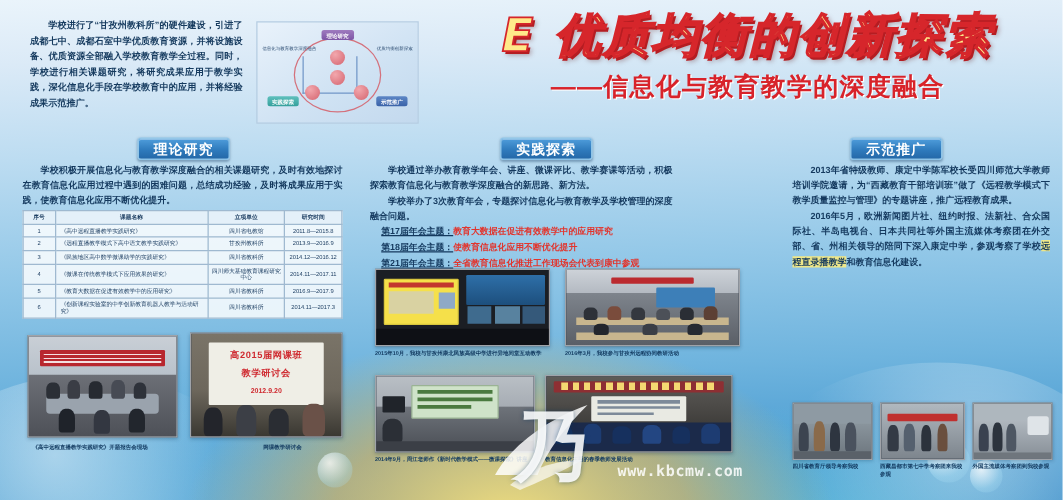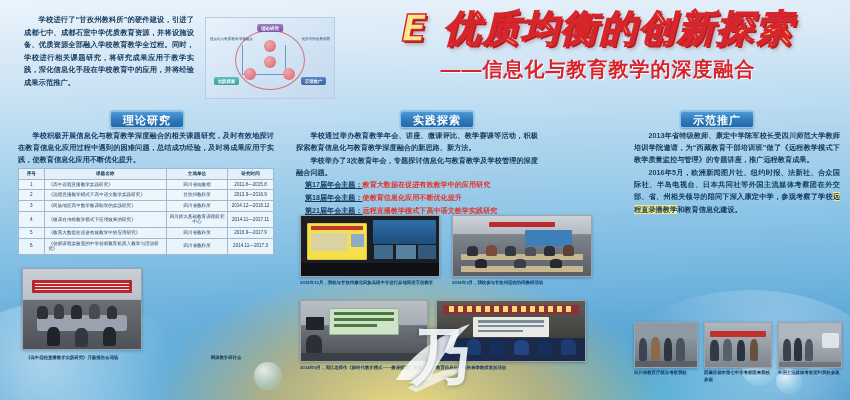--- a/index.html
+++ b/index.html
@@ -242,33 +242,45 @@
       <div class="person" style="left:41%;top:45%;width:9%;height:18%;background:#262a31;"></div>
       <div class="person" style="left:56%;top:44%;width:9%;height:19%;background:#474b54;"></div>
       <div class="person" style="left:71%;top:46%;width:9%;height:17%;background:#2e323a;"></div>
       <div class="person" style="left:20%;top:72%;width:11%;height:24%;background:#1f232a;"></div>
       <div class="person" style="left:44%;top:74%;width:11%;height:24%;background:#333741;"></div>
       <div class="person" style="left:68%;top:72%;width:11%;height:24%;background:#22262d;"></div>
     </div>
   </div>
   <div class="cap" style="left:26px;top:355px;width:118px;">《高中远程直播教学实践研究》开题报告会现场</div>
 
+  <div class="photo" style="left:152px;top:266px;width:122px;height:84px;">
+    <div class="scene" style="background:linear-gradient(#7a7468 0%,#6d675c 55%,#3a3832 100%);">
+      <div class="screen" style="left:12%;top:8%;width:76%;height:62%;background:#efeee6;"></div>
+      <div style="position:absolute;left:16%;top:14%;width:68%;font-size:7.4px;line-height:1.5;color:#cf2a30;font-weight:bold;text-align:center;letter-spacing:.5px;">高2015届网课班</div>
+      <div style="position:absolute;left:16%;top:33%;width:68%;font-size:7.4px;color:#cf2a30;font-weight:bold;text-align:center;letter-spacing:.5px;">教学研讨会</div>
+      <div style="position:absolute;left:16%;top:53%;width:68%;font-size:5.6px;color:#cf2a30;font-weight:bold;text-align:center;">2012.9.20</div>
+      <div class="person" style="left:8%;top:72%;width:13%;height:28%;background:#23252b;"></div>
+      <div class="person" style="left:30%;top:70%;width:13%;height:30%;background:#3c3f46;"></div>
+      <div class="person" style="left:52%;top:73%;width:13%;height:27%;background:#2a2d33;"></div>
+      <div class="person" style="left:74%;top:68%;width:15%;height:32%;background:#6a5148;"></div>
+    </div>
+  </div>
   <div class="cap" style="left:186px;top:355px;width:80px;text-align:center;">网课教学研讨会</div>
 
   <div class="col-text c2">
     <p>学校通过举办教育教学年会、讲座、微课评比、教学赛课等活动，积极探索教育信息化与教育教学深度融合的新思路、新方法。</p>
     <p>学校举办了3次教育年会，专题探讨信息化与教育教学及学校管理的深度融合问题。</p>
     <p class="theme">
       <span class="lbl">第17届年会主题：</span><span class="val">教育大数据在促进有效教学中的应用研究</span>
     </p>
     <p class="theme">
       <span class="lbl">第18届年会主题：</span><span class="val">使教育信息化应用不断优化提升</span>
     </p>
     <p class="theme">
-      <span class="lbl">第21届年会主题：</span><span class="val">远程直播教学模式下高中语文教学实践研究</span>
+      <span class="lbl">第21届年会主题：</span><span class="val">全省教育信息化推进工作现场会代表到康中参观</span>
     </p>
   </div>
 
   <div class="photo" style="left:300px;top:215px;width:140px;height:62px;">
     <div class="scene" style="background:#1b1e24;">
       <div class="screen" style="left:4%;top:12%;width:44%;height:62%;background:#f5e04a;border:1px solid #d8c63e;"></div>
       <div style="position:absolute;left:7%;top:16%;width:38%;height:7%;background:#c3372e;"></div>
       <div style="position:absolute;left:7%;top:28%;width:26%;height:30%;background:#d9d2a2;"></div>
       <div style="position:absolute;left:36%;top:30%;width:10%;height:22%;background:#8fa9c6;"></div>
       <div class="screen" style="left:52%;top:6%;width:46%;height:40%;background:linear-gradient(#2e6fa8,#1d4f7d);"></div>
@@ -370,15 +382,16 @@
     </div>
   </div>
   <div class="cap" style="left:778px;top:370px;width:64px;">外国主流媒体考察团到我校参观</div>
 
   <div class="wm">
     <svg width="110" height="78" style="position:absolute;left:60px;top:0;opacity:.9">
       <path d="M18 62 C30 40, 58 18, 92 6 C74 24, 60 42, 52 62 Z" fill="rgba(255,255,255,.92)"></path>
       <path d="M30 70 C44 58, 66 50, 88 50 C70 60, 52 68, 38 74 Z" fill="rgba(255,255,255,.75)"></path>
     </svg>
     <div class="wm-logo">乃</div>
+    <div class="wm-url">www.kbcmw.com</div>
   </div>
 
 </div>
 
 </body></html>

